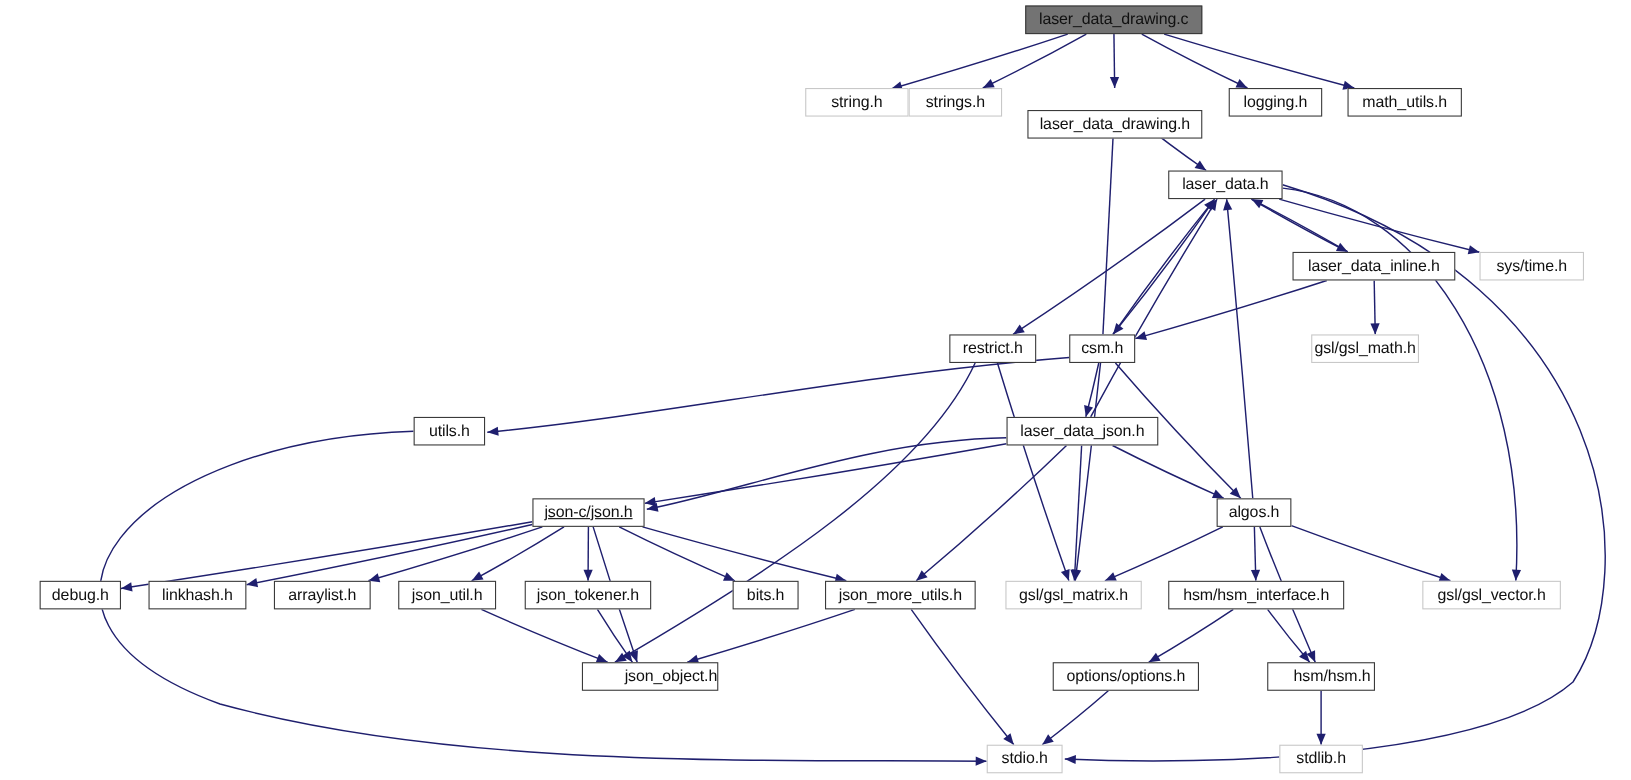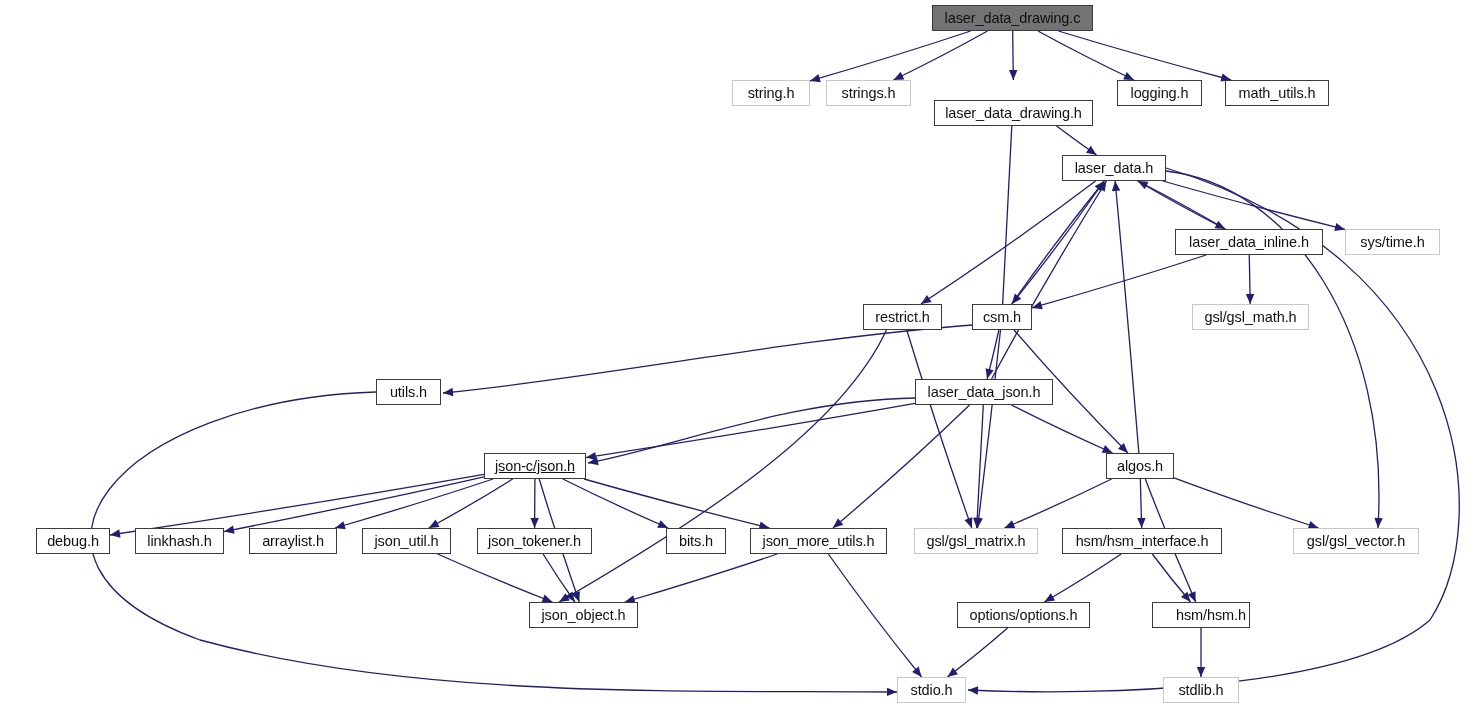--- a/index.html
+++ b/index.html
@@ -133,21 +133,21 @@
       <path d="M915,398 C 790,400 680,445 588,463" class="edge-path"></path>
       <polygon points="588,463 597.0074778017804,456.9580347857314 598.62037529542,465.2017330865555" class="edge-head"></polygon>
       <path d="M886.5,330 C 840,430 700,520 559,602" class="edge-path"></path>
       <polygon points="559,602 565.5329988267536,593.3420599257308 569.7559057260289,600.6033998378994" class="edge-head"></polygon>
       <path d="M1166,168 C 1470,260 1495,520 1430,620 C 1350,690 1100,696 968,690" class="edge-path"></path>
       <polygon points="968,690 978.1803975779613,686.2584087403033 977.7989732262446,694.6497444780697" class="edge-head"></polygon>
     </svg>
 <div class="node-box root internal" style="left: 932px; top: 5px; width: 161px; height: 26px;">
       <span class="node-label">laser_data_drawing.c</span>
     </div>
-    <div class="node-box external" style="left: 732px; top: 80px; width: 78px; height: 26px;">
+    <div class="node-box external" style="left: 732px; top: 80px; width: 94px; height: 26px;">
       <span class="node-label">string.h</span>
     </div>
     <div class="node-box external" style="left: 826px; top: 80px; width: 85px; height: 26px;">
       <span class="node-label">strings.h</span>
     </div>
     <div class="node-box internal" style="left: 934px; top: 80px; width: 159px; height: 26px; margin-top: 20px;">
       <span class="node-label">laser_data_drawing.h</span>
     </div>
     <div class="node-box internal" style="left: 1117px; top: 80px; width: 85px; height: 26px;">
       <span class="node-label">logging.h</span>
@@ -163,21 +163,21 @@
     </div>
     <div class="node-box external" style="left: 1345px; top: 229px; width: 95px; height: 26px;">
       <span class="node-label">sys/time.h</span>
     </div>
     <div class="node-box internal" style="left: 863px; top: 304px; width: 79px; height: 26px;">
       <span class="node-label">restrict.h</span>
     </div>
     <div class="node-box internal" style="left: 972px; top: 304px; width: 60px; height: 26px;">
       <span class="node-label">csm.h</span>
     </div>
-    <div class="node-box external" style="left: 1192px; top: 304px; width: 117px; height: 26px;">
+    <div class="node-box external" style="left: 1192px; top: 304px; width: 98px; height: 26px;">
       <span class="node-label">gsl/gsl_math.h</span>
     </div>
     <div class="node-box internal" style="left: 376px; top: 379px; width: 65px; height: 26px;">
       <span class="node-label">utils.h</span>
     </div>
     <div class="node-box internal" style="left: 915px; top: 379px; width: 138px; height: 26px;">
       <span class="node-label">laser_data_json.h</span>
     </div>
     <div class="node-box internal" style="left: 484px; top: 453px; width: 102px; height: 26px; text-decoration: underline;">
       <span class="node-label">json-c/json.h</span>
@@ -208,21 +208,21 @@
     </div>
     <div class="node-box external" style="left: 914px; top: 528px; width: 124px; height: 26px;">
       <span class="node-label">gsl/gsl_matrix.h</span>
     </div>
     <div class="node-box internal" style="left: 1062px; top: 528px; width: 160px; height: 26px;">
       <span class="node-label">hsm/hsm_interface.h</span>
     </div>
     <div class="node-box external" style="left: 1293px; top: 528px; width: 126px; height: 26px;">
       <span class="node-label">gsl/gsl_vector.h</span>
     </div>
-    <div class="node-box internal" style="left: 529px; top: 602px; width: 109px; height: 26px;">
+    <div class="node-box internal" style="left: 529px; top: 602px; width: 124px; height: 26px; justify-content: flex-end;">
       <span class="node-label">json_object.h</span>
     </div>
     <div class="node-box internal" style="left: 957px; top: 602px; width: 133px; height: 26px;">
       <span class="node-label">options/options.h</span>
     </div>
     <div class="node-box internal" style="left: 1152px; top: 602px; width: 98px; height: 26px; padding-left: 20px;">
       <span class="node-label">hsm/hsm.h</span>
     </div>
     <div class="node-box external" style="left: 897px; top: 677px; width: 69px; height: 26px;">
       <span class="node-label">stdio.h</span>

